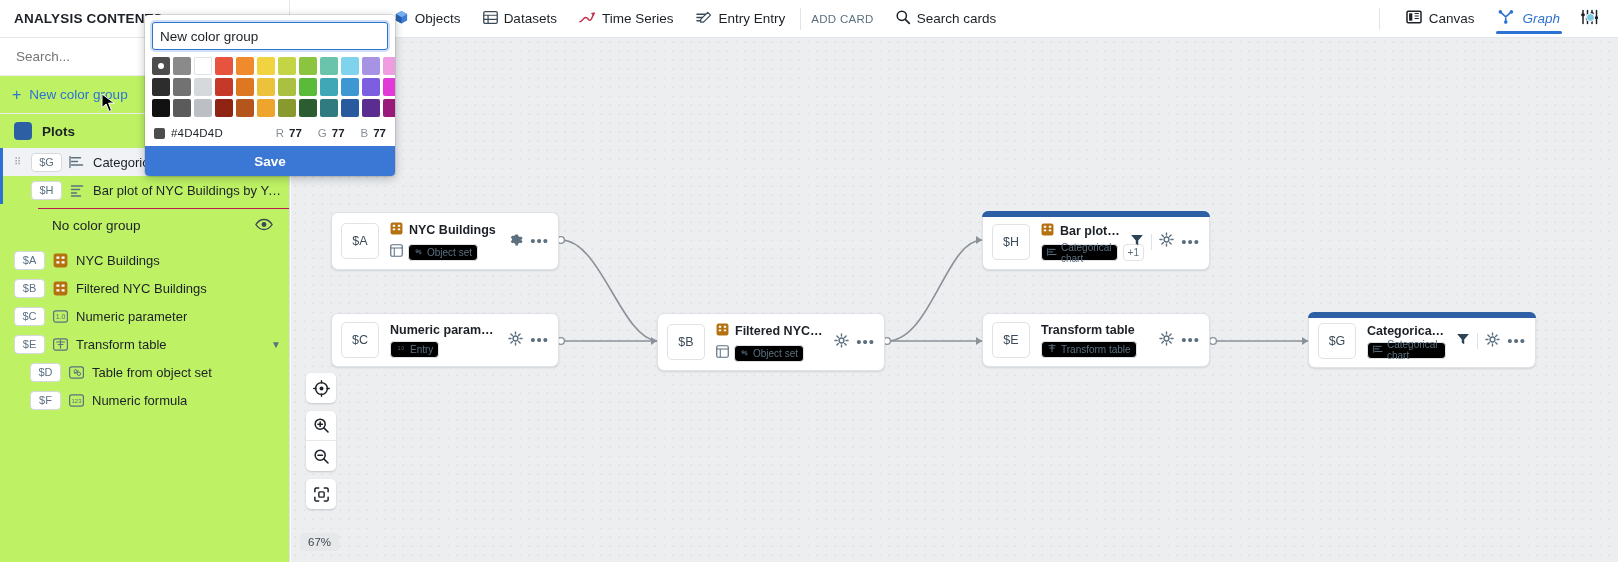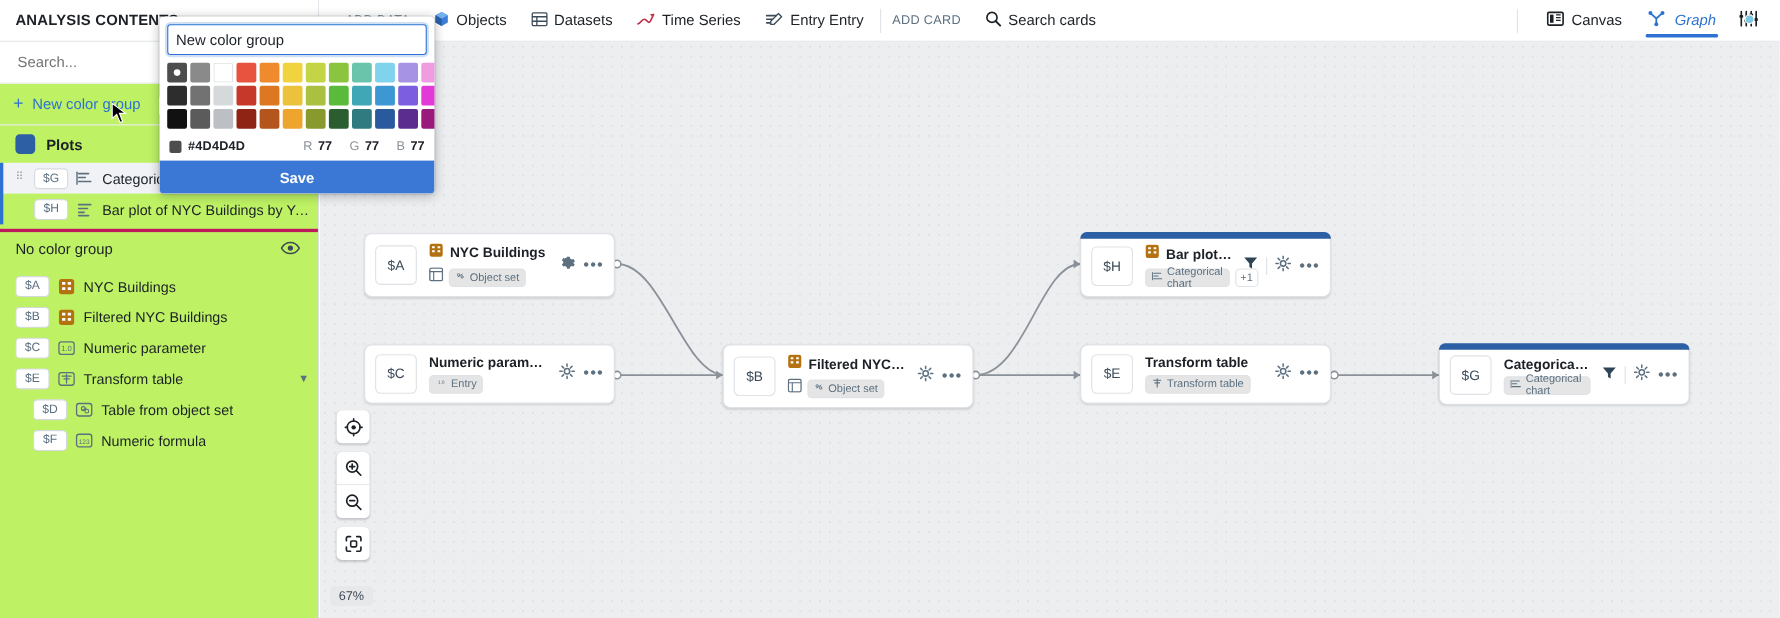--- a/index.html
+++ b/index.html
@@ -97,21 +97,21 @@
     min-width:31px; height:19px; padding:0 5px; border:1px solid #d5d9de;
     border-radius:4px; font-size:11px; color:#5c7080; background:#fff;
     font-family:"Liberation Sans", sans-serif; flex:none;
   }
   .tico{ width:17px; height:17px; flex:none; display:block; }
   .row-text{ overflow:hidden; text-overflow:ellipsis; }
 
   .nocolor-header{
     height:34px; display:flex; align-items:center; justify-content:space-between;
     padding:0 16px 0 14px; font-size:13.5px; color:#1c2127;
-    border-top:3px solid #be185d; margin-top:4px;
+    border-top:1px solid #be185d; margin-top:4px;margin-left:38px;
   }
   .sel-bar{
     position:absolute; left:0; width:3px; background:#2d72d2;
   }
   .eye{ color:#404854; cursor:pointer; }
 
   
   .canvas{
     position:absolute; left:291px; top:38px; right:0; bottom:0;
     background:#eceef0;
@@ -147,21 +147,21 @@
   .nbody{ margin-left:11px; flex:1; min-width:0; }
   .nrow1{ display:flex; align-items:center; gap:6px; }
   .ntitle{
     font-size:12.5px; font-weight:bold; color:#1c2127;
     overflow:hidden; white-space:nowrap; text-overflow:ellipsis;
   }
   .nrow2{ display:flex; align-items:center; gap:5px; margin-top:4px; }
   .ntag{
     display:inline-flex; align-items:center; gap:4px;
     border:1px solid #dfe2e6; border-radius:4px; height:17px;
-    padding:0 5px; font-size:10px; color:#5c7080; background:#e5e5e5;
+    padding:0 5px; font-size:10px; color:#5c7080; background:#000000;
   }
   .nplus{
     display:inline-flex; align-items:center; justify-content:center;
     border:1px solid #dfe2e6; border-radius:4px; height:17px; padding:0 4px;
     font-size:10px; color:#5c7080; background:#fff;
   }
   .nactions{
     display:flex; align-items:center; gap:7px; margin-left:10px;
     color:#5c7080; flex:none;
   }
@@ -201,21 +201,21 @@
   .sw.on:after{
     content:""; position:absolute; left:50%; top:50%;
     width:6px; height:6px; margin:-3px 0 0 -3px; border-radius:50%;
     background:#fff;
   }
   .hexrow{
     display:flex; align-items:center; padding:4px 9px 7px 9px; font-size:11.5px;
     color:#1c2127;
   }
   .hexsw{ width:11px; height:11px; border-radius:2px; margin-right:6px; flex:none; }
-  .hexval{ font-weight:700; letter-spacing:.2px; }
+  .hexval{ font-weight:400; letter-spacing:.2px; }
   .rgb{ margin-left:auto; display:flex; gap:16px;justify-content:space-between; }
   .rgb span.k{ color:#8a9199; margin-right:5px; }
   .rgb span.v{ font-weight:600; }
   .savebtn{
     height:30px; background:#3b77d4; color:#fff; display:flex;
     align-items:center; justify-content:center; font-size:13.5px;
     font-weight:600; cursor:pointer;
   }
 
   

